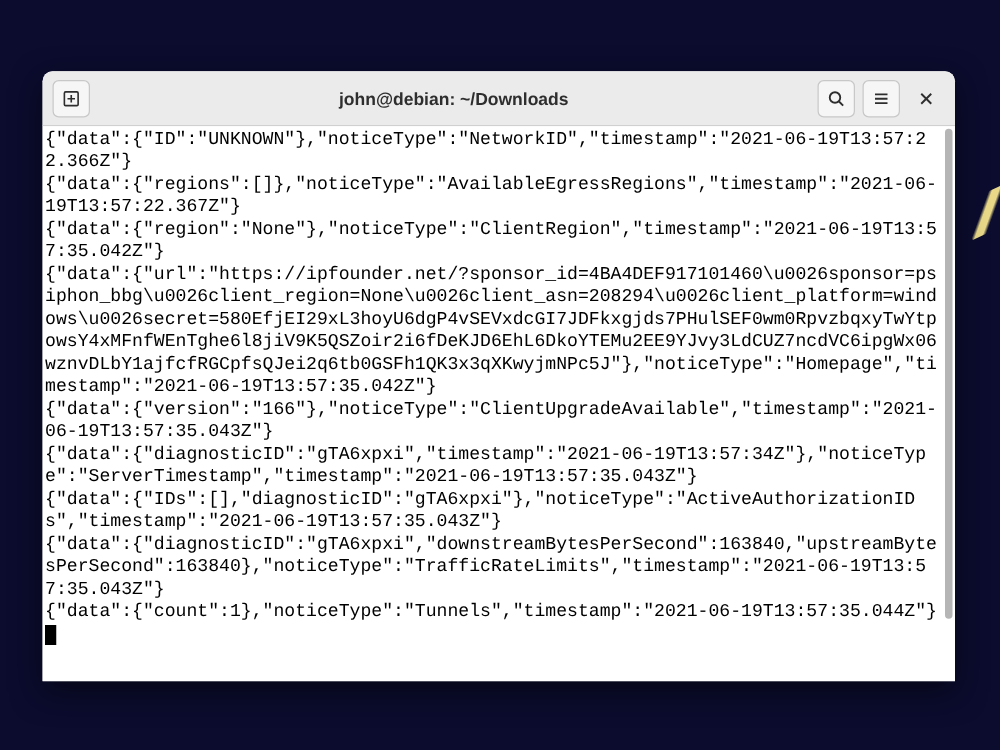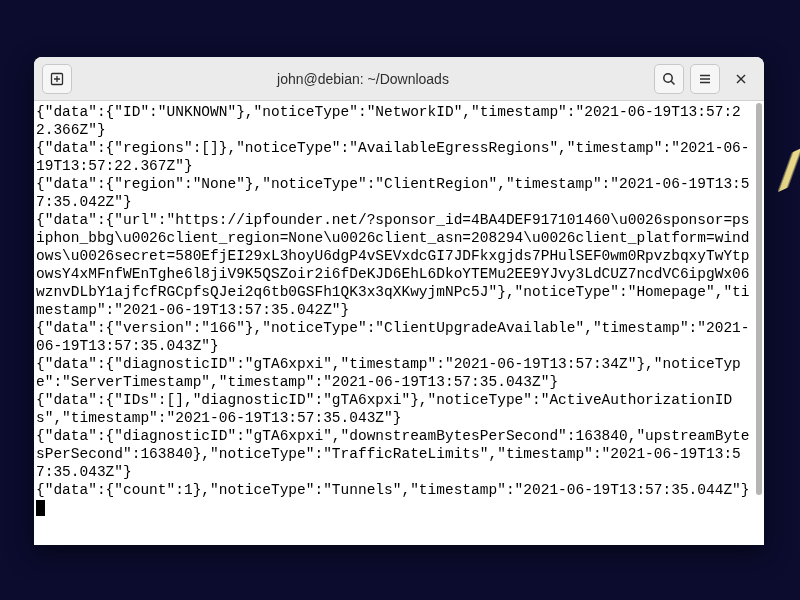--- a/index.html
+++ b/index.html
@@ -51,21 +51,21 @@
       display: flex;
       align-items: center;
       justify-content: center;
       font-size: 15px;
       color: #2e2e2e;
       cursor: pointer;
     }
     .title {
       flex: 1;
       text-align: center;
-      font-weight: normal;
+      font-weight: bold;
       font-size: 14px;
       color: #2e2e2e;
     }
     .tb-right { display: flex; gap: 6px; align-items: center; }
     .close-btn {
       width: 30px;
       height: 30px;
       display: flex;
       align-items: center;
       justify-content: center;

